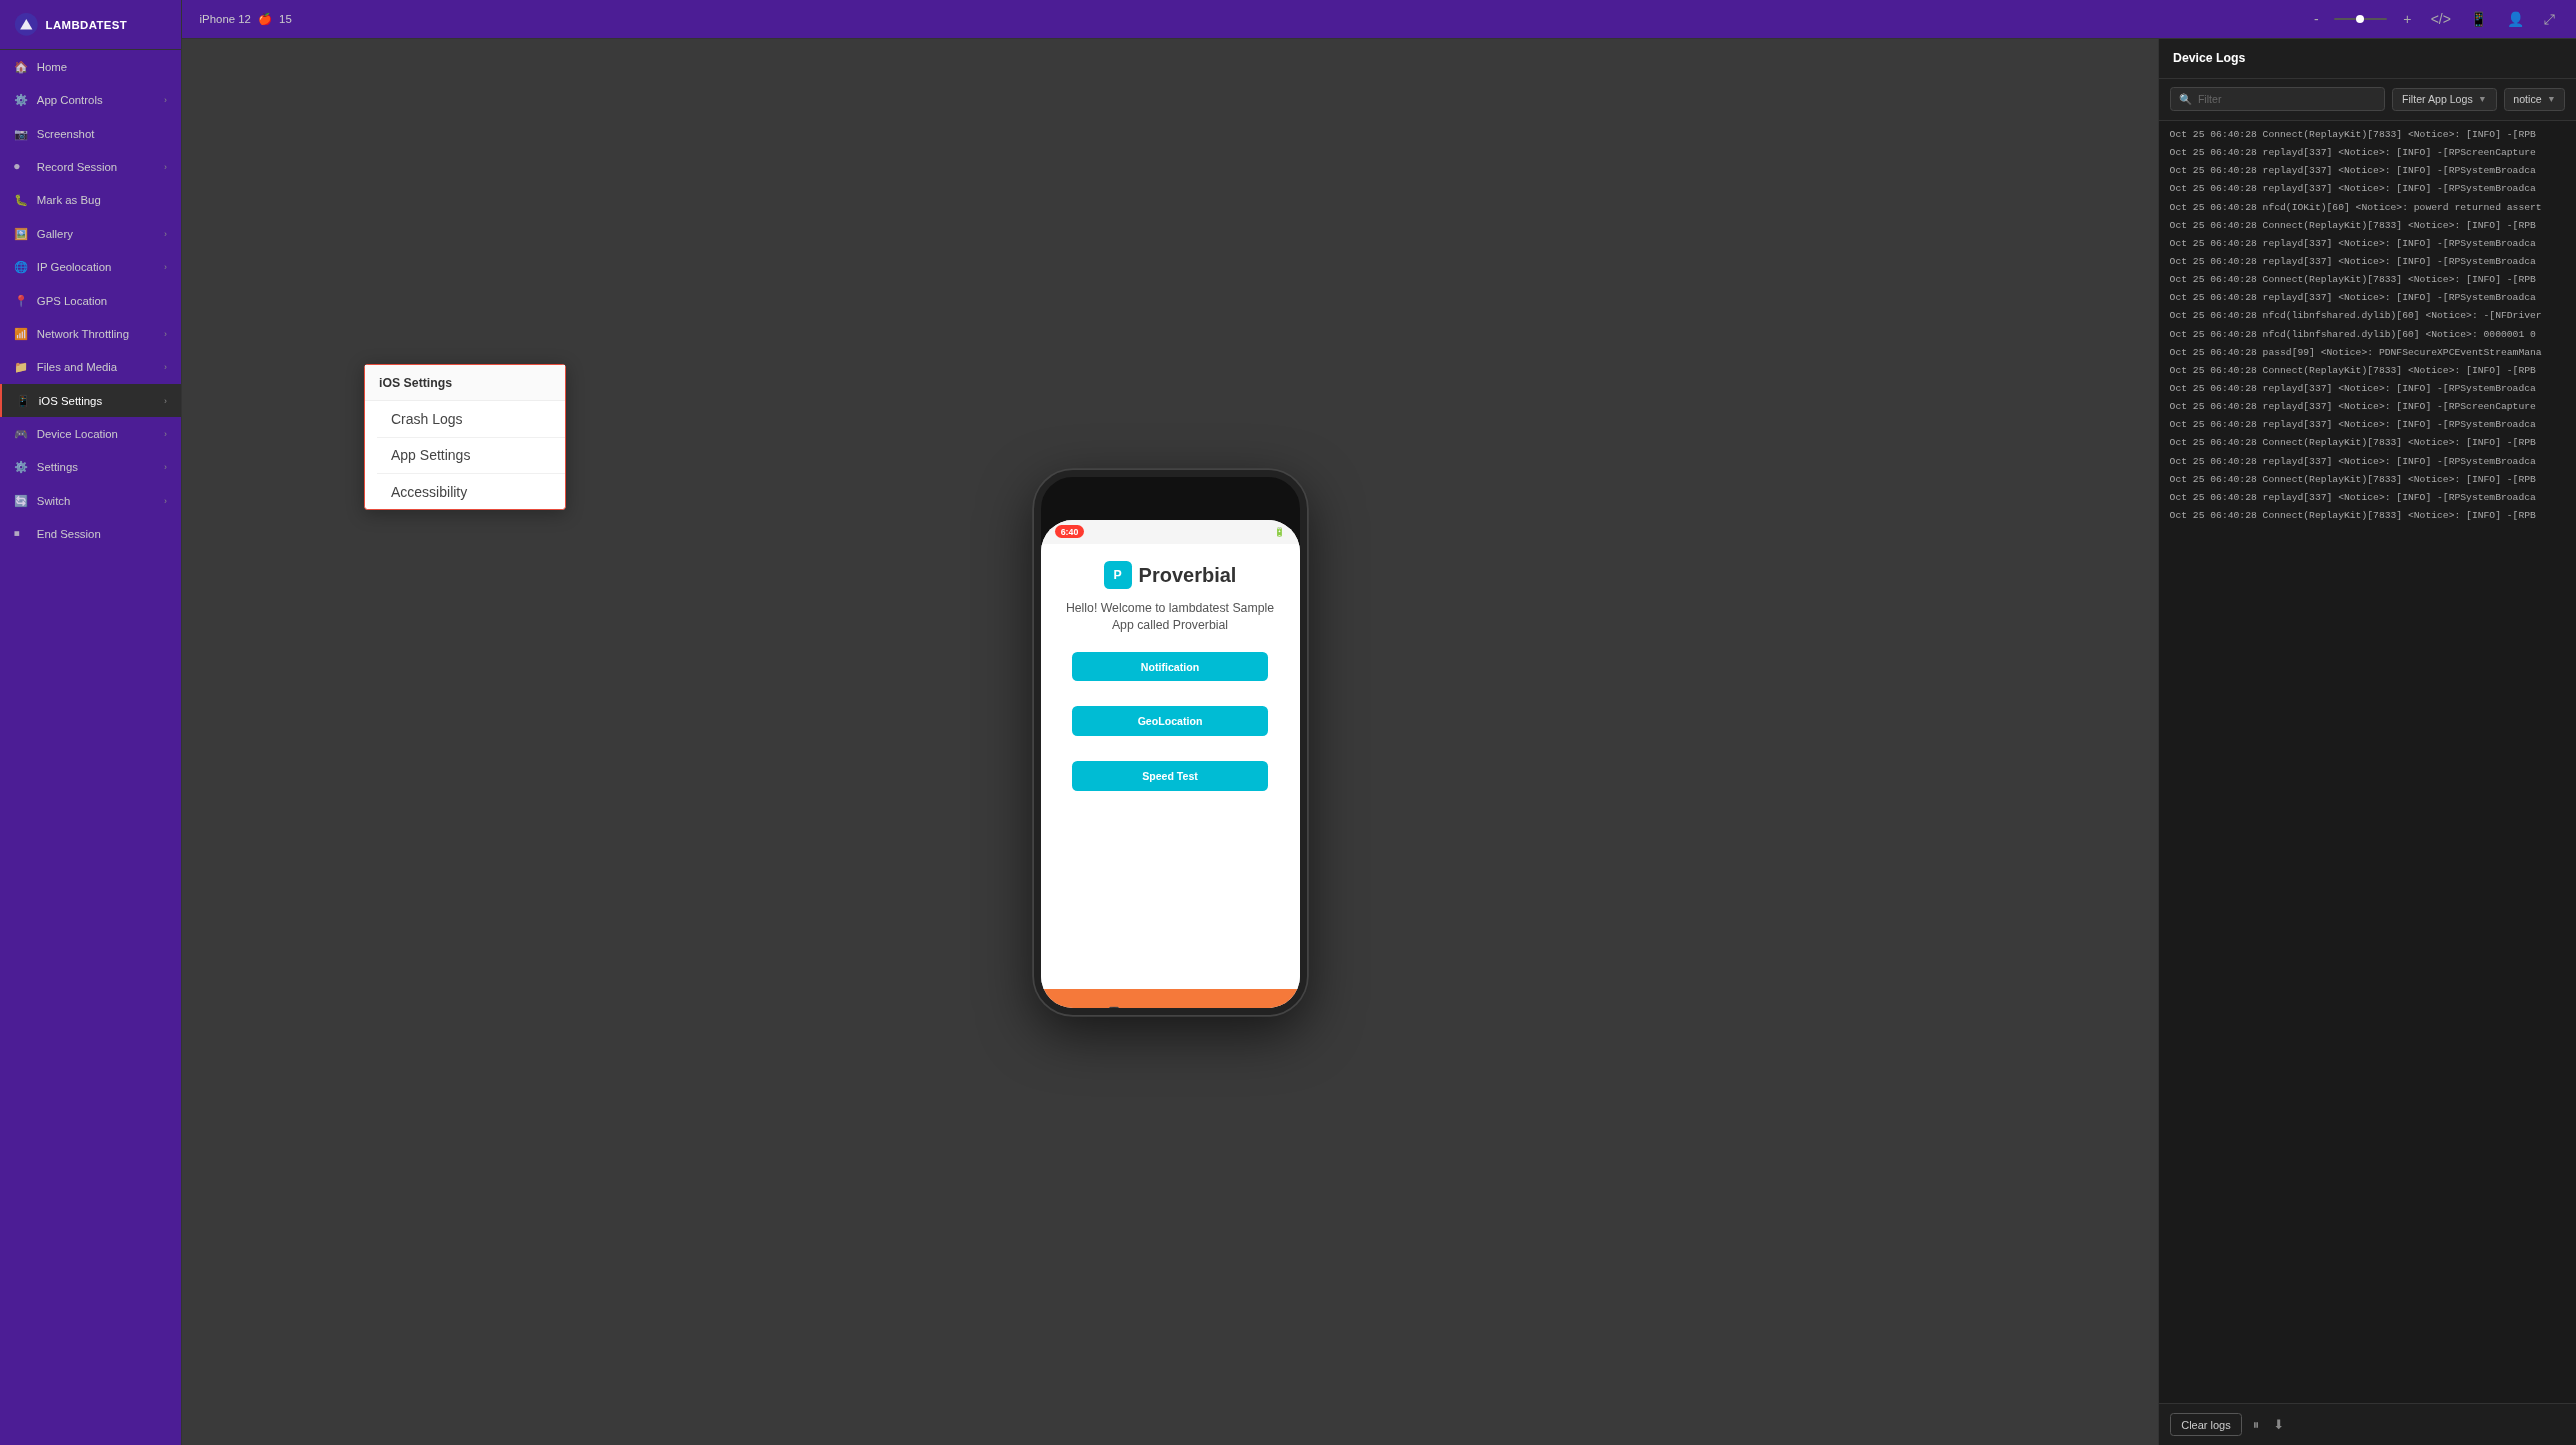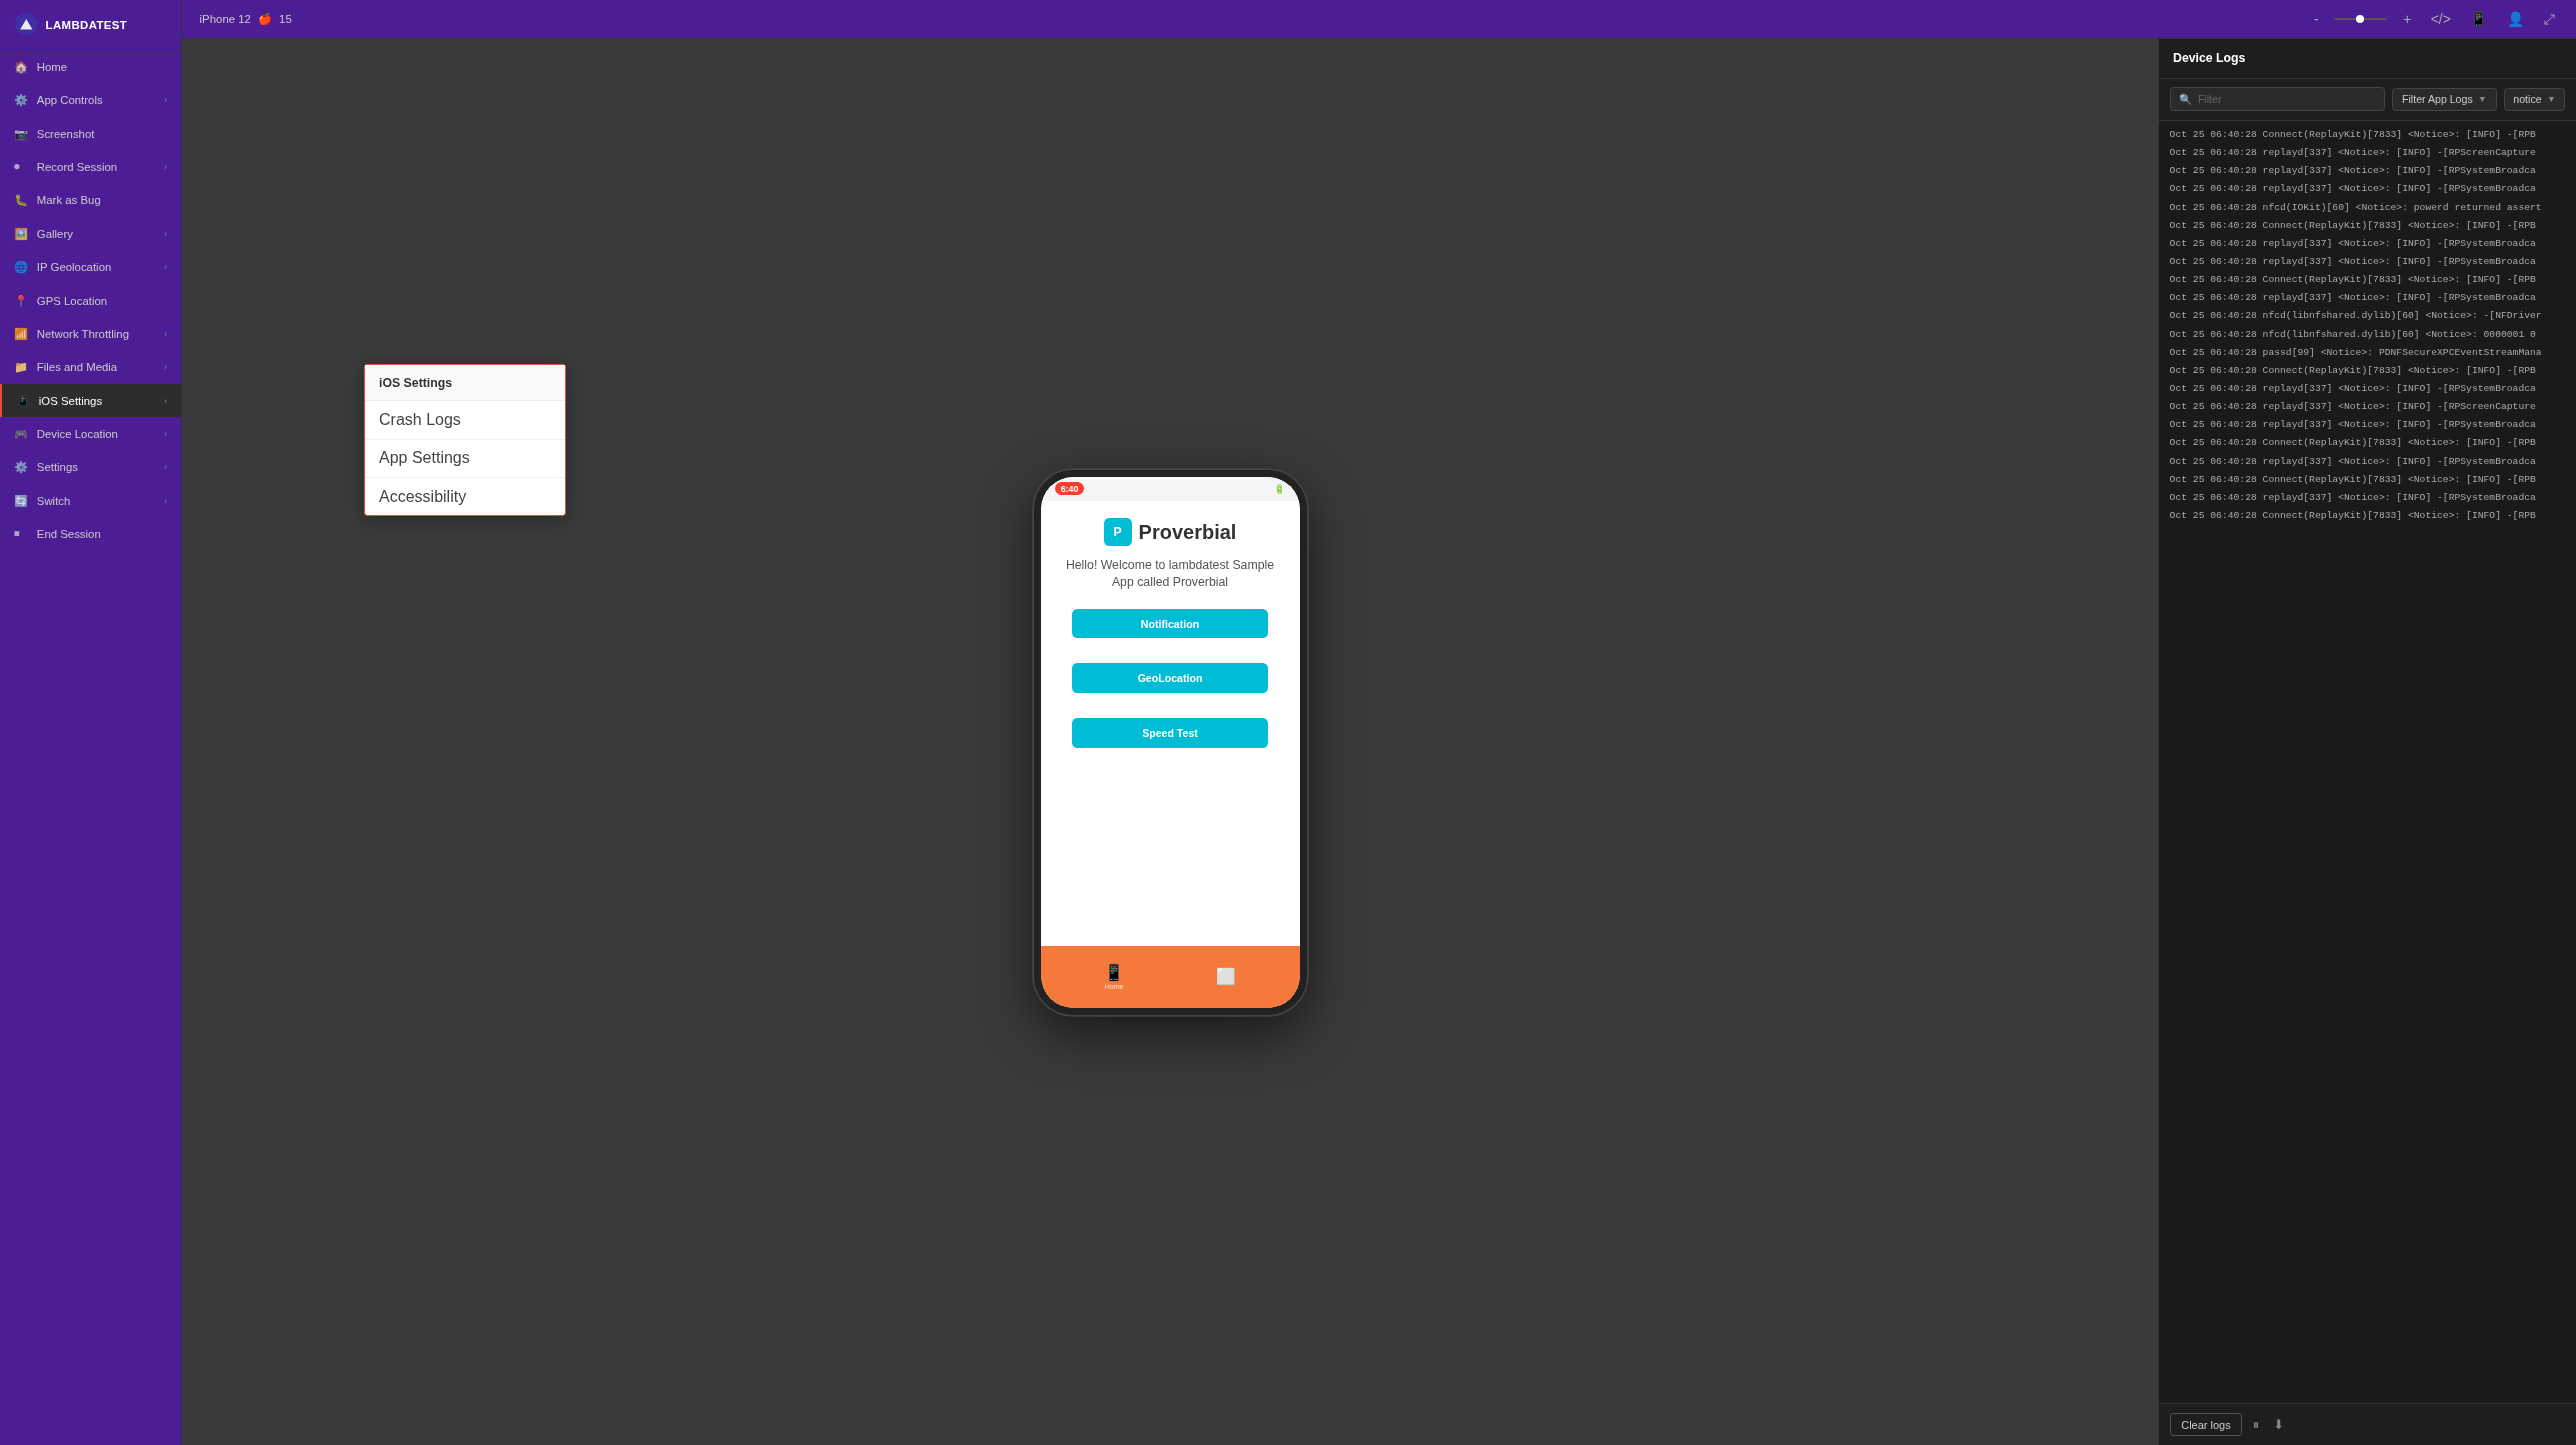--- a/index.html
+++ b/index.html
@@ -157,20 +157,21 @@
       overflow: hidden;
     }
     .phone-screen {
       width: 100%;
       height: 100%;
       background: #f5f5f5;
       border-radius: 32px;
       overflow: hidden;
       display: flex;
       flex-direction: column;
+      margin-top: 43px;
     }
     .phone-notch-area {
       background: #f5f5f5;
       display: flex;
       align-items: center;
       justify-content: space-between;
       padding: 5.3px 14px;
       font-size: 8.8px;
       color: #333;
     }
@@ -281,24 +282,25 @@
     .dropdown-title {
       padding: 10.6px 14px;
       font-size: 12.3px;
       font-weight: 600;
       color: #333;
       border-bottom: 0.9px solid #eee;
       background: #fafafa;
     }
     .dropdown-item {
       padding: 9.7px 14px;
-      font-size: 16px;
+      font-size: 14px;
       color: #444;
       cursor: pointer;
       border-bottom: 0.9px solid #f0f0f0;
+      margin-left: 12px;
     }
     .dropdown-item:last-child { border-bottom: none; }
 
     
     #logs-panel {
       width: 418px;
       background: #1a1a1a;
       display: flex;
       flex-direction: column;
       flex-shrink: 0;

